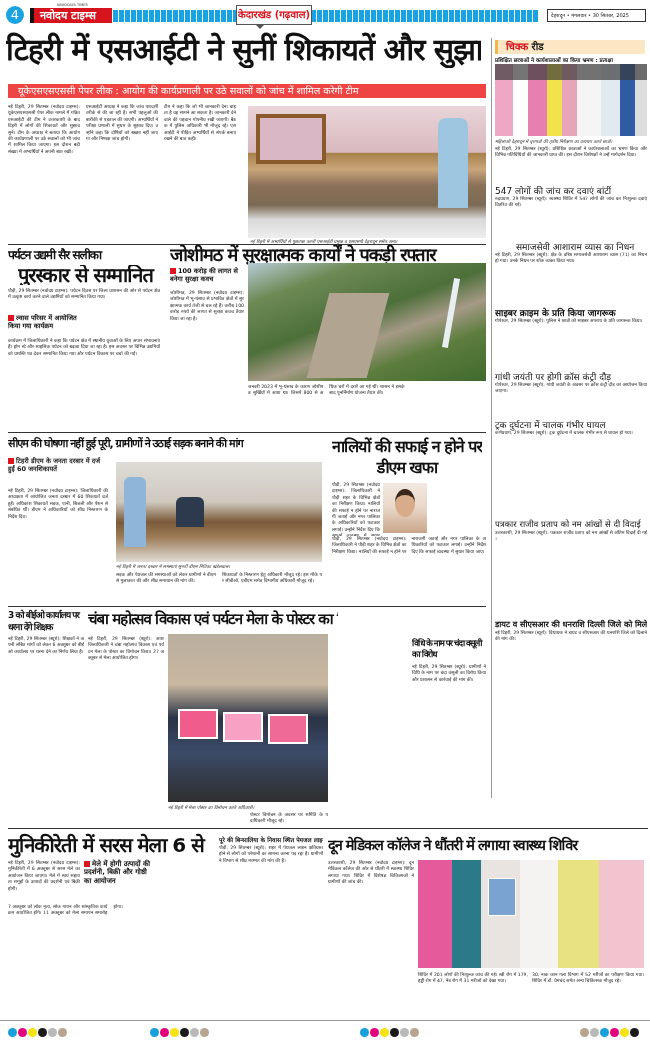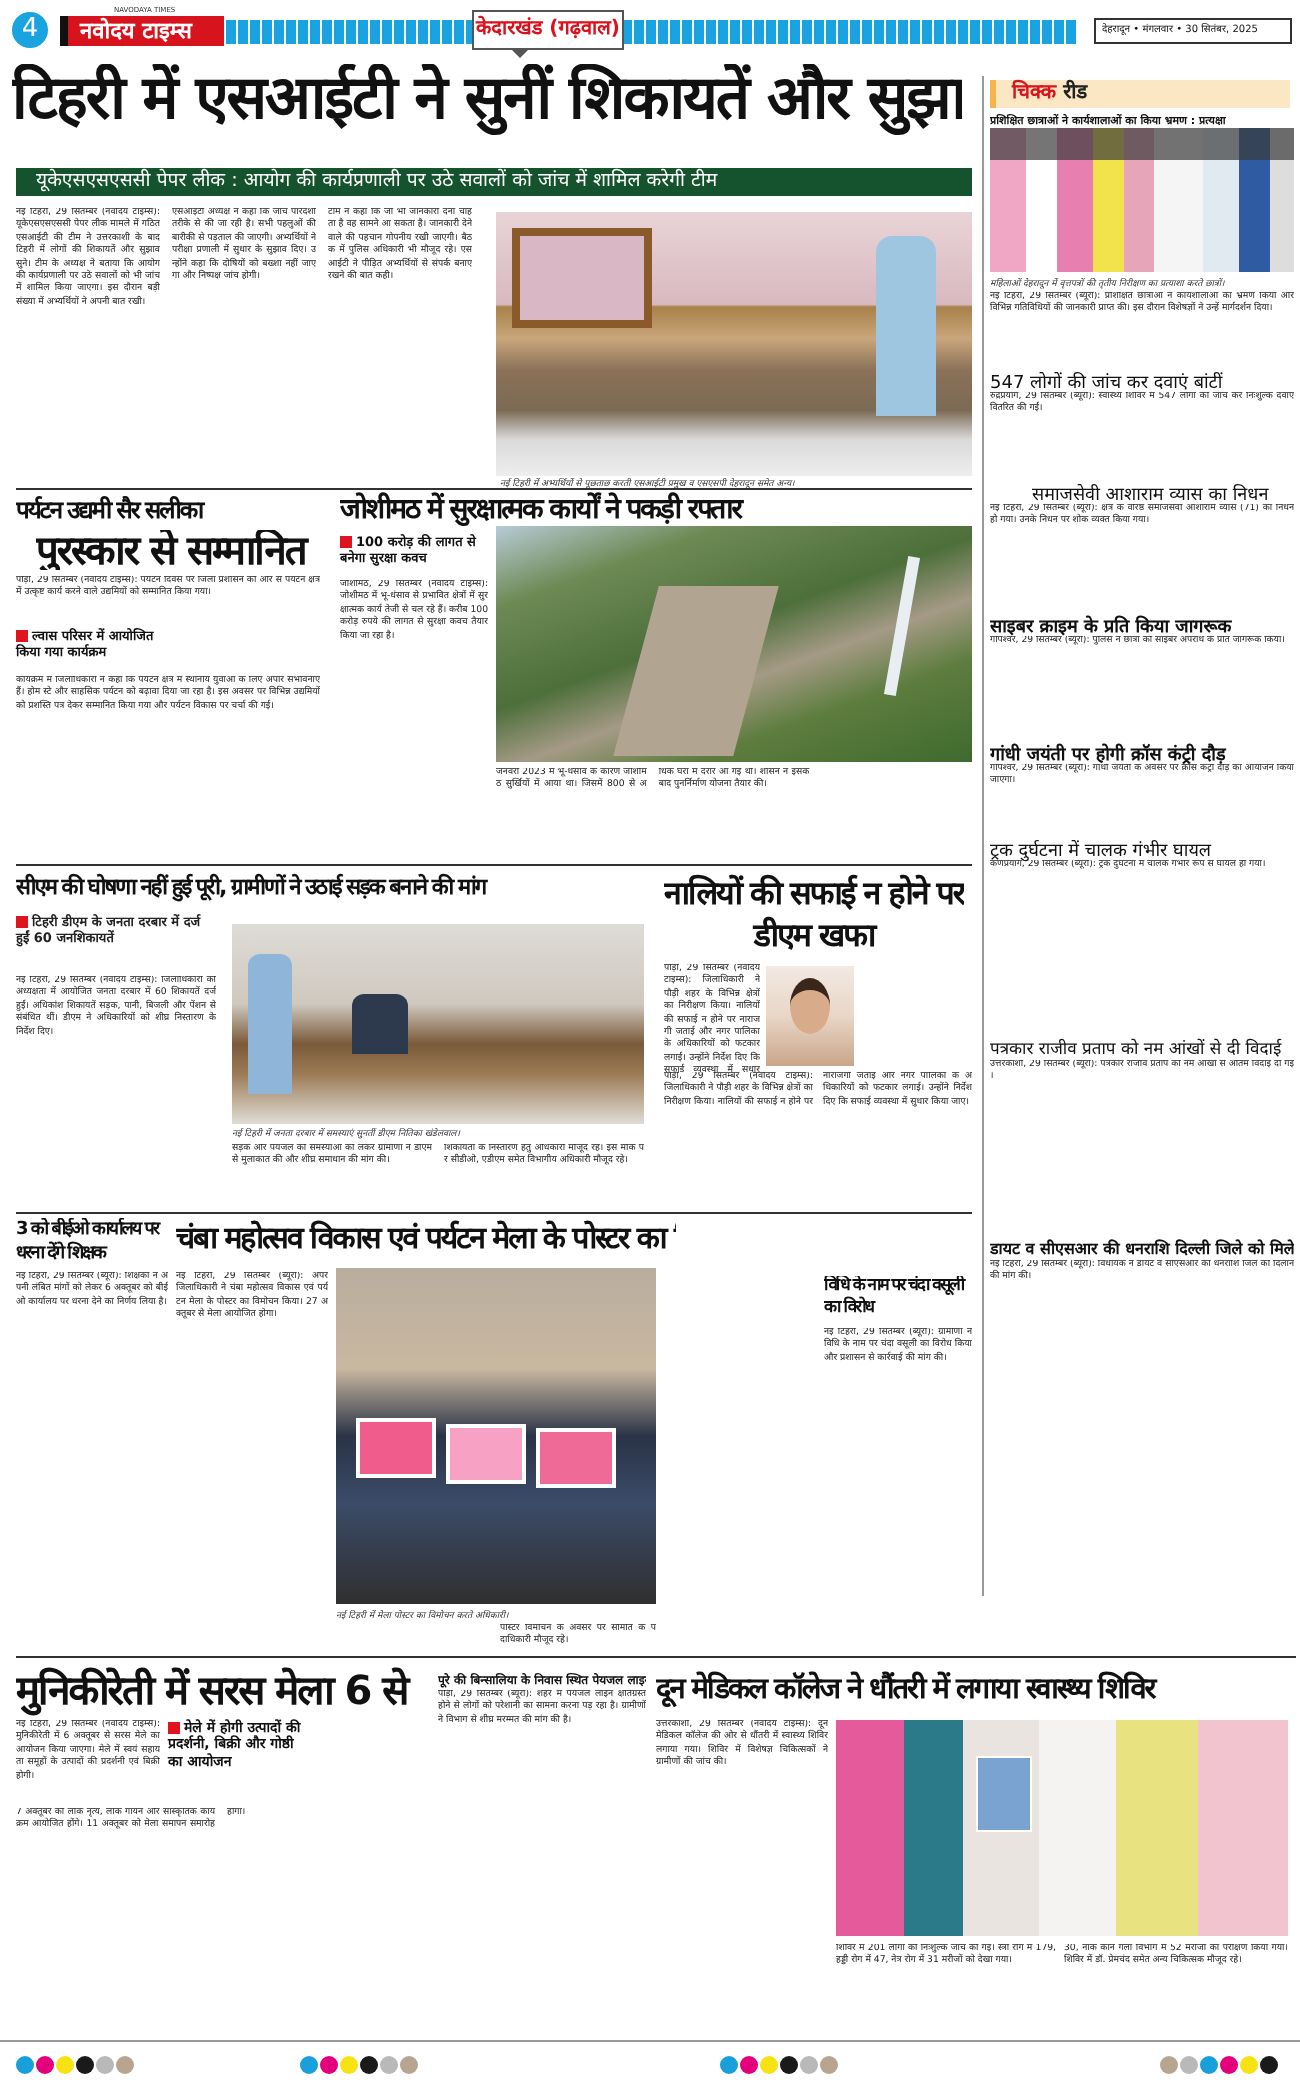--- a/index.html
+++ b/index.html
@@ -22,38 +22,38 @@
   <div class="abs" style="left:6px;top:6px;width:18px;height:18px;border-radius:50%;background:#19a3e0;color:#fff;font-size:13px;text-align:center;line-height:18px">4</div>
   <div class="abs" style="left:57px;top:3px;font-size:3.5px;color:#333">NAVODAYA TIMES</div>
   <div class="abs" style="left:30px;top:8px;width:82px;height:15px;background:#d7141e;color:#fff;font-weight:bold;font-size:11px;line-height:15px;padding-left:6px;border-left:4px solid #111">नवोदय टाइम्स</div>
   <div class="abs" style="left:113px;top:10px;width:426px;height:12px;background:repeating-linear-gradient(90deg,#19a3e0 0 5px,#fff 5px 6px)"></div>
   <div class="abs" style="left:236px;top:5px;width:76px;height:20px;background:#fff;border:1px solid #555;color:#d7141e;font-weight:bold;font-size:10px;text-align:center;line-height:18px">केदारखंड (गढ़वाल)</div>
   <div class="abs" style="left:255px;top:24px;width:0;height:0;border-left:5px solid transparent;border-right:5px solid transparent;border-top:5px solid #555"></div>
   <div class="abs" style="left:547px;top:9px;width:99px;height:13px;border:1px solid #333;font-size:5px;line-height:11px;padding-left:3px;white-space:nowrap;overflow:hidden">देहरादून • मंगलवार • 30 सितंबर, 2025</div>
 </div>
 
 <div class="abs hd" style="left:6px;top:32px;width:475px;font-size:30px;line-height:36px">टिहरी में एसआईटी ने सुनीं शिकायतें और सुझाव</div>
-<div class="abs" style="left:8px;top:84px;width:478px;height:14px;background:#14532d;color:#fff;font-size:9.6px;line-height:14px;padding-left:10px;white-space:nowrap;overflow:hidden">यूकेएसएसएससी पेपर लीक : आयोग की कार्यप्रणाली पर उठे सवालों को जांच में शामिल करेगी टीम</div>
+<div class="abs" style="left:8px;top:84px;width:478px;height:14px;background:#ef4444;color:#fff;font-size:9.6px;line-height:14px;padding-left:10px;white-space:nowrap;overflow:hidden">यूकेएसएसएससी पेपर लीक : आयोग की कार्यप्रणाली पर उठे सवालों को जांच में शामिल करेगी टीम</div>
 <div class="abs txt" style="left:8px;top:104px;width:72px;height:138px">नई टिहरी, 29 सितम्बर (नवोदय टाइम्स): यूकेएसएसएससी पेपर लीक मामले में गठित एसआईटी की टीम ने उत्तरकाशी के बाद टिहरी में लोगों की शिकायतें और सुझाव सुने। टीम के अध्यक्ष ने बताया कि आयोग की कार्यप्रणाली पर उठे सवालों को भी जांच में शामिल किया जाएगा। इस दौरान बड़ी संख्या में अभ्यर्थियों ने अपनी बात रखी।</div>
 <div class="abs txt" style="left:86px;top:104px;width:72px;height:138px">एसआईटी अध्यक्ष ने कहा कि जांच पारदर्शी तरीके से की जा रही है। सभी पहलुओं की बारीकी से पड़ताल की जाएगी। अभ्यर्थियों ने परीक्षा प्रणाली में सुधार के सुझाव दिए। उन्होंने कहा कि दोषियों को बख्शा नहीं जाएगा और निष्पक्ष जांच होगी।</div>
 <div class="abs txt" style="left:164px;top:104px;width:72px;height:138px">टीम ने कहा कि जो भी जानकारी देना चाहता है वह सामने आ सकता है। जानकारी देने वाले की पहचान गोपनीय रखी जाएगी। बैठक में पुलिस अधिकारी भी मौजूद रहे। एसआईटी ने पीड़ित अभ्यर्थियों से संपर्क बनाए रखने की बात कही।</div>
 <div class="photo" style="left:248px;top:106px;width:238px;height:132px;background:linear-gradient(180deg,#e9d4d8 0%,#d8b9bf 35%,#a8814a 36%,#c9a67c 48%,#8b7158 60%,#7b6a54 75%,#d9d9d9 86%,#eee 100%)">
   <div class="abs" style="left:8px;top:8px;width:70px;height:50px;border:4px solid #8b5a2b;background:#d9b7c4"></div>
   <div class="abs" style="left:190px;top:12px;width:30px;height:90px;background:#9fc6e0;border-radius:8px 8px 0 0"></div>
 </div>
 <div class="abs cap" style="left:250px;top:238px;width:236px">नई टिहरी में अभ्यर्थियों से पूछताछ करती एसआईटी प्रमुख व एसएसपी देहरादून समेत अन्य।</div>
 <div class="hline" style="left:8px;top:244px;width:478px"></div>
 
 <div class="abs hd" style="left:8px;top:245px;width:152px;font-size:12px;line-height:20px">पर्यटन उद्यमी सैर सलीका</div>
 <div class="abs hd" style="left:18px;top:265px;width:142px;font-size:20px;line-height:20px">पुरस्कार से सम्मानित</div>
 <div class="abs txt" style="left:8px;top:288px;width:152px;height:26px">पौड़ी, 29 सितम्बर (नवोदय टाइम्स): पर्यटन दिवस पर जिला प्रशासन की ओर से पर्यटन क्षेत्र में उत्कृष्ट कार्य करने वाले उद्यमियों को सम्मानित किया गया।</div>
 <div class="abs sub" style="left:8px;top:315px;width:72px;font-size:6.5px"><span class="redsq"></span><span>ल्वास परिसर में आयोजित किया गया कार्यक्रम</span></div>
 <div class="abs txt" style="left:8px;top:338px;width:152px;height:90px">कार्यक्रम में जिलाधिकारी ने कहा कि पर्यटन क्षेत्र में स्थानीय युवाओं के लिए अपार संभावनाएं हैं। होम स्टे और साहसिक पर्यटन को बढ़ावा दिया जा रहा है। इस अवसर पर विभिन्न उद्यमियों को प्रशस्ति पत्र देकर सम्मानित किया गया और पर्यटन विकास पर चर्चा की गई।</div>
 
-<div class="abs hd" style="left:170px;top:244px;width:318px;font-size:14px;line-height:22px">जोशीमठ में सुरक्षात्मक कार्यों ने पकड़ी रफ्तार</div>
+<div class="abs hd" style="left:170px;top:244px;width:318px;font-size:18px;line-height:22px">जोशीमठ में सुरक्षात्मक कार्यों ने पकड़ी रफ्तार</div>
 <div class="abs sub" style="left:170px;top:268px;width:74px;font-size:6.5px"><span class="redsq"></span><span>100 करोड़ की लागत से बनेगा सुरक्षा कवच</span></div>
 <div class="abs txt" style="left:170px;top:290px;width:74px;height:140px">जोशीमठ, 29 सितम्बर (नवोदय टाइम्स): जोशीमठ में भू-धंसाव से प्रभावित क्षेत्रों में सुरक्षात्मक कार्य तेजी से चल रहे हैं। करीब 100 करोड़ रुपये की लागत से सुरक्षा कवच तैयार किया जा रहा है।</div>
 <div class="photo" style="left:248px;top:263px;width:238px;height:118px;background:linear-gradient(160deg,#b7cbd6 0%,#6d8a55 20%,#4d6f3a 45%,#a59a86 60%,#5d7d3e 75%,#3f6a2e 100%)">
   <div class="abs" style="left:70px;top:30px;width:60px;height:85px;background:#b1a592;transform:skewX(-15deg)"></div>
   <div class="abs" style="left:200px;top:15px;width:6px;height:70px;background:#e8eef2;transform:rotate(10deg)"></div>
 </div>
 <div class="abs txt" style="left:248px;top:384px;width:238px;height:46px;column-count:3;column-gap:6px">जनवरी 2023 में भू-धंसाव के कारण जोशीमठ सुर्खियों में आया था। जिसमें 800 से अधिक घरों में दरारें आ गई थीं। शासन ने इसके बाद पुनर्निर्माण योजना तैयार की।</div>
 <div class="hline" style="left:8px;top:432px;width:478px"></div>
 
 <div class="abs hd" style="left:8px;top:434px;width:320px;font-size:11px;line-height:20px">सीएम की घोषणा नहीं हुई पूरी, ग्रामीणों ने उठाई सड़क बनाने की मांग</div>
@@ -85,21 +85,21 @@
 </div>
 <div class="abs cap" style="left:495px;top:138px;width:152px">महिलाओं देहरादून में वृत्तपत्रों की तृतीय निरीक्षण का प्रत्याशा करते छात्रों।</div>
 <div class="abs txt" style="left:495px;top:146px;width:152px;height:40px">नई टिहरी, 29 सितम्बर (ब्यूरो): प्रशिक्षित छात्राओं ने कार्यशालाओं का भ्रमण किया और विभिन्न गतिविधियों की जानकारी प्राप्त की। इस दौरान विशेषज्ञों ने उन्हें मार्गदर्शन दिया।</div>
 
 <div class="abs hd" style="left:495px;top:184px;width:152px;font-size:9px;font-weight:normal;letter-spacing:0">547 लोगों की जांच कर दवाएं बांटीं</div>
 <div class="abs txt" style="left:495px;top:196px;width:152px;height:42px">रुद्रप्रयाग, 29 सितम्बर (ब्यूरो): स्वास्थ्य शिविर में 547 लोगों की जांच कर निःशुल्क दवाएं वितरित की गईं।</div>
 <div class="abs hd" style="left:516px;top:240px;width:152px;font-size:9px;font-weight:normal;letter-spacing:0">समाजसेवी आशाराम व्यास का निधन</div>
 <div class="abs txt" style="left:495px;top:252px;width:152px;height:54px">नई टिहरी, 29 सितम्बर (ब्यूरो): क्षेत्र के वरिष्ठ समाजसेवी आशाराम व्यास (71) का निधन हो गया। उनके निधन पर शोक व्यक्त किया गया।</div>
 <div class="abs hd" style="left:495px;top:306px;width:152px;font-size:9px;font-weight:bold;letter-spacing:0">साइबर क्राइम के प्रति किया जागरूक</div>
 <div class="abs txt" style="left:495px;top:318px;width:152px;height:50px">गोपेश्वर, 29 सितम्बर (ब्यूरो): पुलिस ने छात्रों को साइबर अपराध के प्रति जागरूक किया।</div>
-<div class="abs hd" style="left:495px;top:370px;width:152px;font-size:9px;font-weight:bold;letter-spacing:0">गांधी जयंती पर होगी क्रॉस कंट्री दौड़</div>
+<div class="abs hd" style="left:495px;top:370px;width:152px;font-size:9px;font-weight:normal;letter-spacing:0">गांधी जयंती पर होगी क्रॉस कंट्री दौड़</div>
 <div class="abs txt" style="left:495px;top:382px;width:152px;height:34px">गोपेश्वर, 29 सितम्बर (ब्यूरो): गांधी जयंती के अवसर पर क्रॉस कंट्री दौड़ का आयोजन किया जाएगा।</div>
 <div class="abs hd" style="left:495px;top:418px;width:152px;font-size:9px;font-weight:normal;letter-spacing:0">ट्रक दुर्घटना में चालक गंभीर घायल</div>
 <div class="abs txt" style="left:495px;top:430px;width:152px;height:58px">कर्णप्रयाग, 29 सितम्बर (ब्यूरो): ट्रक दुर्घटना में चालक गंभीर रूप से घायल हो गया।</div>
 <div class="abs hd" style="left:495px;top:518px;width:152px;font-size:8.5px;font-weight:normal;letter-spacing:0">पत्रकार राजीव प्रताप को नम आंखों से दी विदाई</div>
 <div class="abs txt" style="left:495px;top:530px;width:152px;height:86px">उत्तरकाशी, 29 सितम्बर (ब्यूरो): पत्रकार राजीव प्रताप को नम आंखों से अंतिम विदाई दी गई।</div>
 <div class="abs hd" style="left:495px;top:618px;width:152px;font-size:8px;font-weight:bold;letter-spacing:0">डायट व सीएसआर की धनराशि दिल्ली जिले को मिले</div>
 <div class="abs txt" style="left:495px;top:630px;width:152px;height:170px">नई टिहरी, 29 सितम्बर (ब्यूरो): विधायक ने डायट व सीएसआर की धनराशि जिले को दिलाने की मांग की।</div>
 
 <div class="hline" style="left:8px;top:606px;width:478px"></div>
 <div class="abs hd" style="left:8px;top:609px;width:76px;font-size:9px;line-height:12px;white-space:normal">3 को बीईओ कार्यालय पर धरना देंगे शिक्षक</div>

